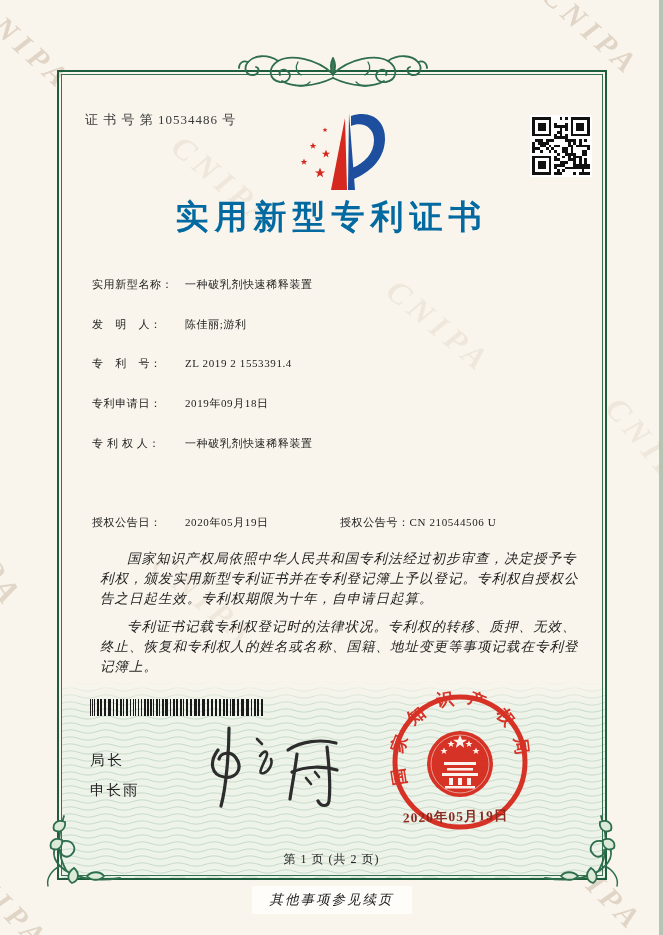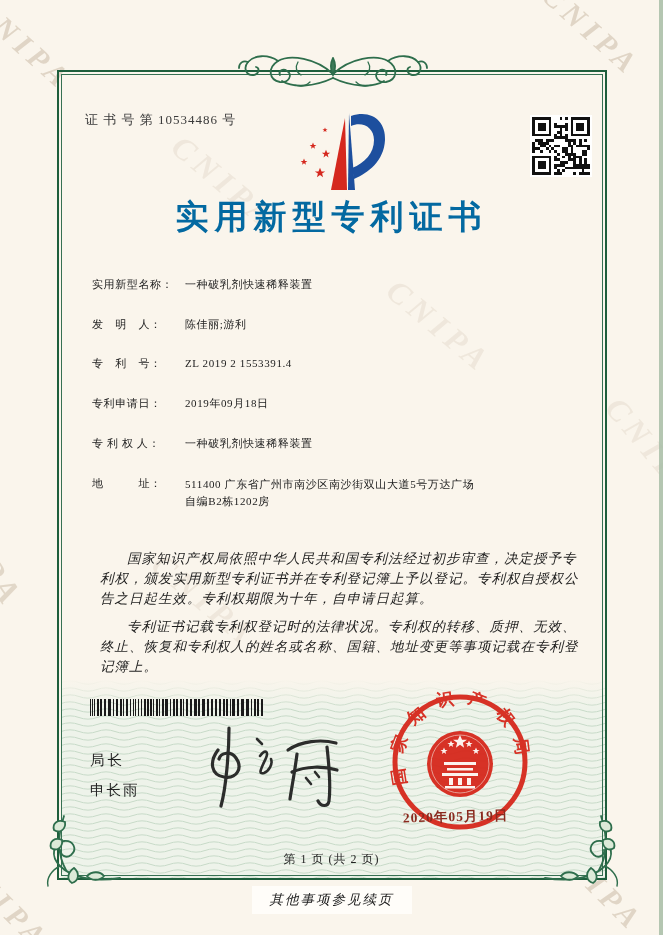--- a/index.html
+++ b/index.html
@@ -388,22 +388,22 @@
   </div>
   <div class="row" style="top:356px">
     <span class="lbl">专　利　号：</span><span>ZL 2019 2 1553391.4</span>
   </div>
   <div class="row" style="top:396px">
     <span class="lbl">专利申请日：</span><span>2019年09月18日</span>
   </div>
   <div class="row" style="top:436px">
     <span class="lbl">专 利 权 人：</span><span>一种破乳剂快速稀释装置</span>
   </div>
-  <div class="row" style="top:476px">
-    <span class="lbl">地　　　址：</span><span class="addr-lines"><span>511400 广东省广州市南沙区南沙街双山大道5号万达广场</span><br><span>自编B2栋1202房</span></span>
+  <div class="row" style="top:515px">
+    <span class="lbl">授权公告日：</span><span class="val-fixed">2020年05月19日</span><span class="lbl" style="width:auto;margin-left:0px">授权公告号：</span><span>CN 210544506 U</span>
   </div>
 
   <div class="notice">
     <p>国家知识产权局依照中华人民共和国专利法经过初步审查，决定授予专利权，颁发实用新型专利证书并在专利登记簿上予以登记。专利权自授权公告之日起生效。专利权期限为十年，自申请日起算。</p>
     <p>专利证书记载专利权登记时的法律状况。专利权的转移、质押、无效、终止、恢复和专利权人的姓名或名称、国籍、地址变更等事项记载在专利登记簿上。</p>
   </div>
 
   <div class="barcode">
       <i style="left:0px;width:1px"></i>
       <i style="left:2px;width:1px"></i>

